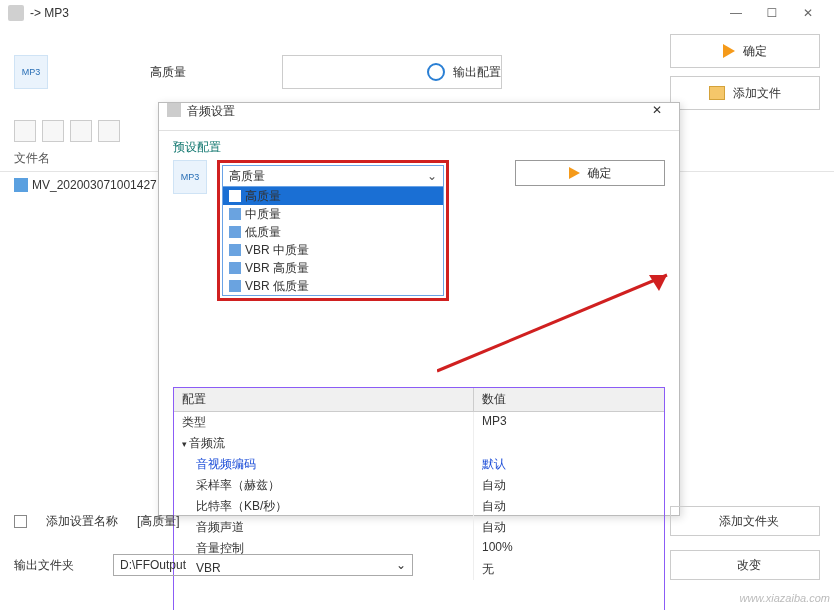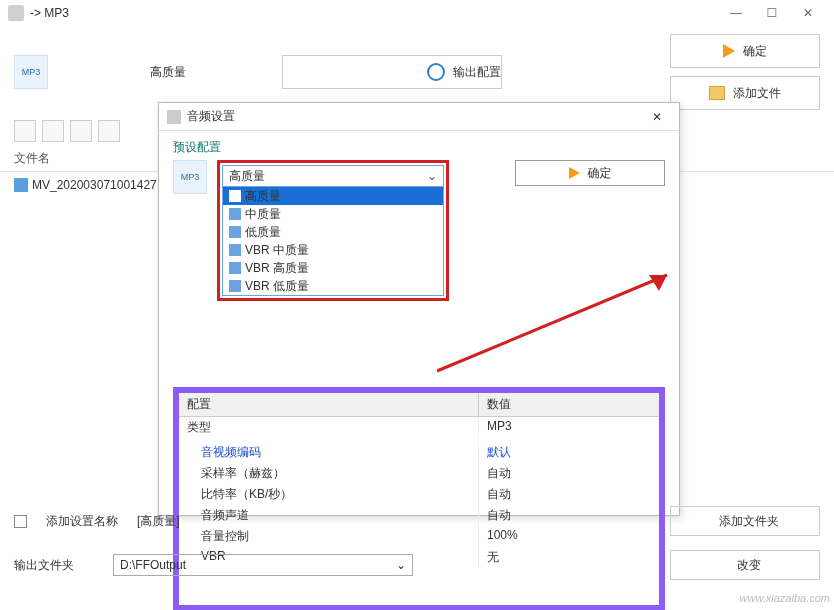--- a/index.html
+++ b/index.html
@@ -18,38 +18,38 @@
 .btn .arrow{width:0;height:0;border-top:7px solid transparent;border-bottom:7px solid transparent;border-left:12px solid #f59a1a}
 .btn .fold{width:16px;height:14px;background:#f5c76a;border:1px solid #d4a23a}
 .rightbtns{margin-left:auto;display:flex;flex-direction:column;gap:8px}
 .toolbar{display:flex;gap:6px;padding:0 14px;margin-top:2px}
 .tb{width:22px;height:22px;border:1px solid #ccc;background:#f7f7f7}
 .filehdr{padding:4px 14px;color:#555;border-bottom:1px solid #e4e4e4;margin-top:4px}
 .filelist{padding:4px 14px}
 .fitem{display:flex;align-items:center;gap:4px;padding:2px 0}
 .fic{width:14px;height:14px;background:#5aa0e0}
 .dialog{position:absolute;left:158px;top:102px;width:522px;height:414px;background:#fff;border:1px solid #bbb;box-shadow:2px 2px 8px rgba(0,0,0,.15)}
-.dlgbar{height:28px;display:flex;align-items:center;padding:0 8px;border-bottom:1px solid #e0e0e0}
+.dlgbar{height:28px;display:flex;align-items:flex-start;padding:0 8px;border-bottom:1px solid #e0e0e0}
 .dlgbar .dic{width:14px;height:14px;background:#ccc;margin-right:6px}
 .dlgbar .dclose{margin-left:auto;width:28px;text-align:center;color:#333}
 .dlgbody{padding:8px 14px}
 .sect{color:#0f766e;margin-bottom:4px}
 .presetrow{display:flex;align-items:flex-start;gap:10px;position:relative}
 .mp3ico2{width:34px;height:34px;border:1px solid #cfe3f5;background:#eaf3fc;font-size:9px;color:#2a6fb5;display:flex;align-items:center;justify-content:center}
 .redbox{border:3px solid #d02020;padding:2px;width:232px;position:relative}
 .combo{height:22px;border:1px solid #6aa3e6;display:flex;align-items:center;padding:0 6px;background:#fff}
 .combo .carr{margin-left:auto;color:#555}
 .ddlist{border:1px solid #6aa3e6;border-top:none;background:#fff}
 .dd{height:18px;display:flex;align-items:center;padding:0 6px;gap:4px}
 .dd .dic2{width:12px;height:12px;background:#6aa3e0}
 .dd.sel{background:#1a6fd4;color:#fff}
 .dd.sel .dic2{background:#fff}
 .okbtn{width:150px;height:26px;border:1px solid #999;display:flex;align-items:center;justify-content:center;gap:8px;margin-left:56px}
 .okbtn .arrow{width:0;height:0;border-top:6px solid transparent;border-bottom:6px solid transparent;border-left:11px solid #f59a1a}
-.cfgtbl{margin-top:86px;border:6px solid #8b5cf6;height:224px}
+.cfgtbl{margin-top:86px;border:1px solid #8b5cf6;height:224px}
 .cfghdr{display:flex;background:#f0f0f0;border-bottom:1px solid #ccc}
 .cfghdr div{padding:3px 8px}
 .c1{width:300px;border-right:1px solid #ccc}
 .c2{flex:1}
 .crow{display:flex}
 .crow div{padding:2px 8px}
 .crow .c1{border-right:1px solid #eee}
 .grp{font-weight:500}
 .grp::before{content:"▸ ";font-size:9px}
 .grp.open::before{content:"▾ "}
@@ -162,20 +162,21 @@
       <div class="cfghdr">
         <div class="c1">配置</div>
         <div class="c2">数值</div>
       </div>
       <div id="cfgrows">
           <div class="crow">
             <div class="c1">类型</div>
             <div class="c2">MP3</div>
           </div>
           <div class="crow">
+            <div class="c1 grp open">音频流</div>
             <div class="c2"></div>
           </div>
           <div class="crow">
             <div class="c1 indent dim">音视频编码</div>
             <div class="c2 dim">默认</div>
           </div>
           <div class="crow">
             <div class="c1 indent">采样率（赫兹）</div>
             <div class="c2">自动</div>
           </div>

